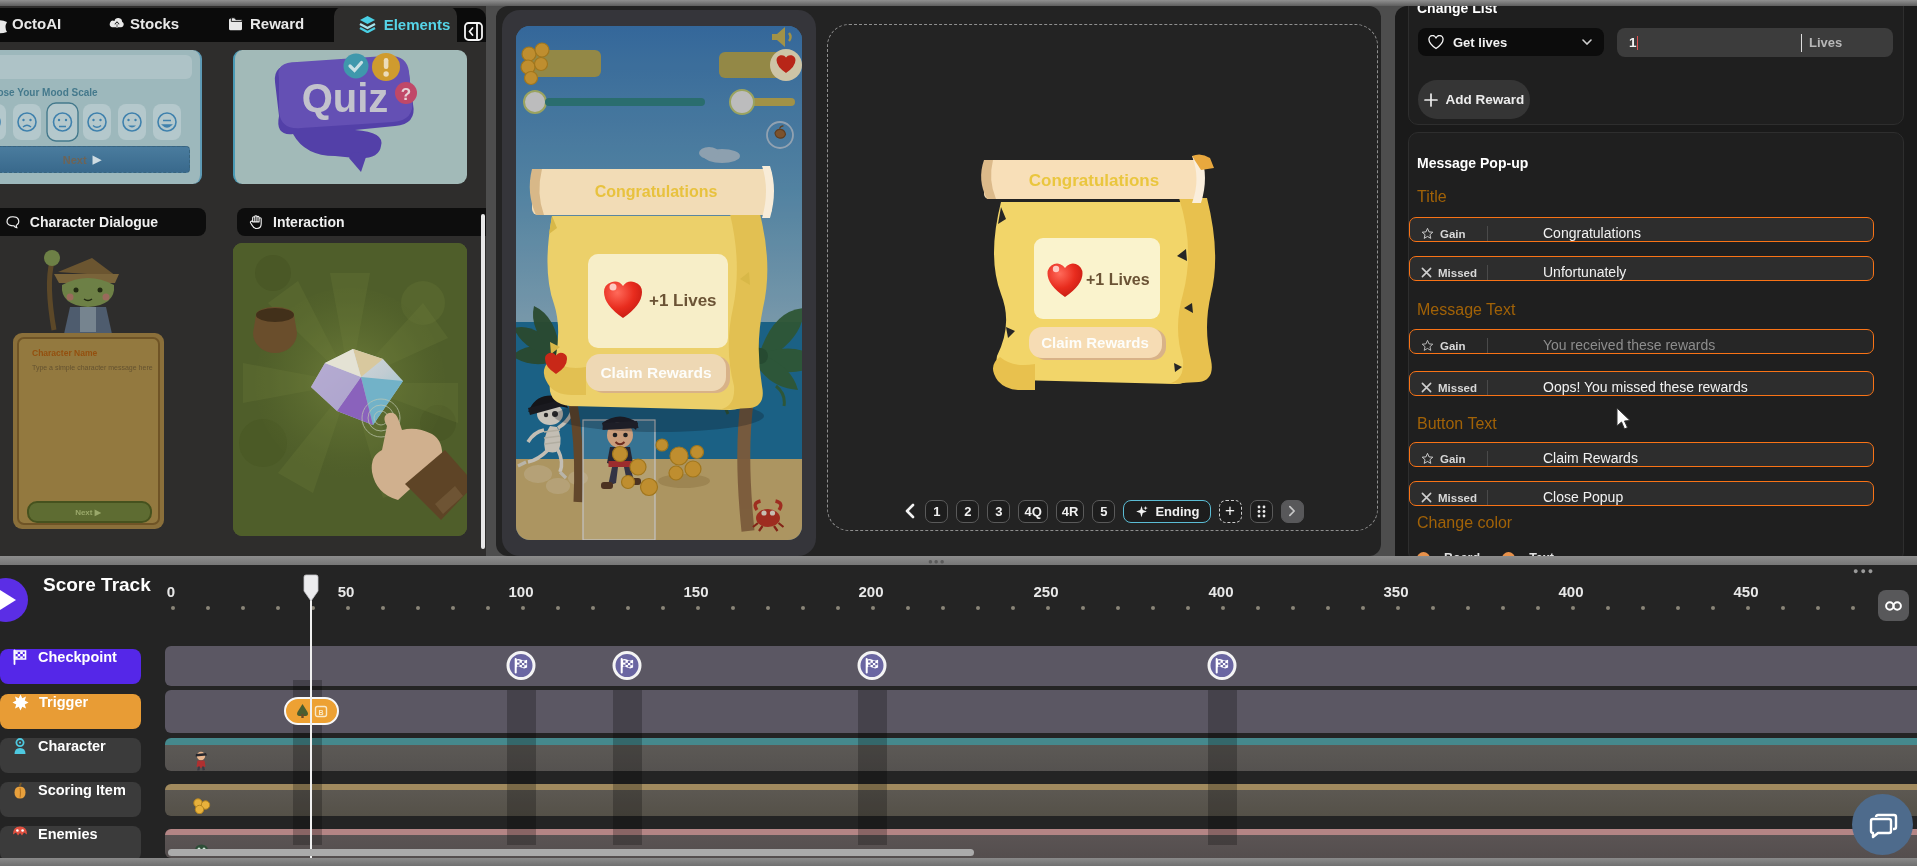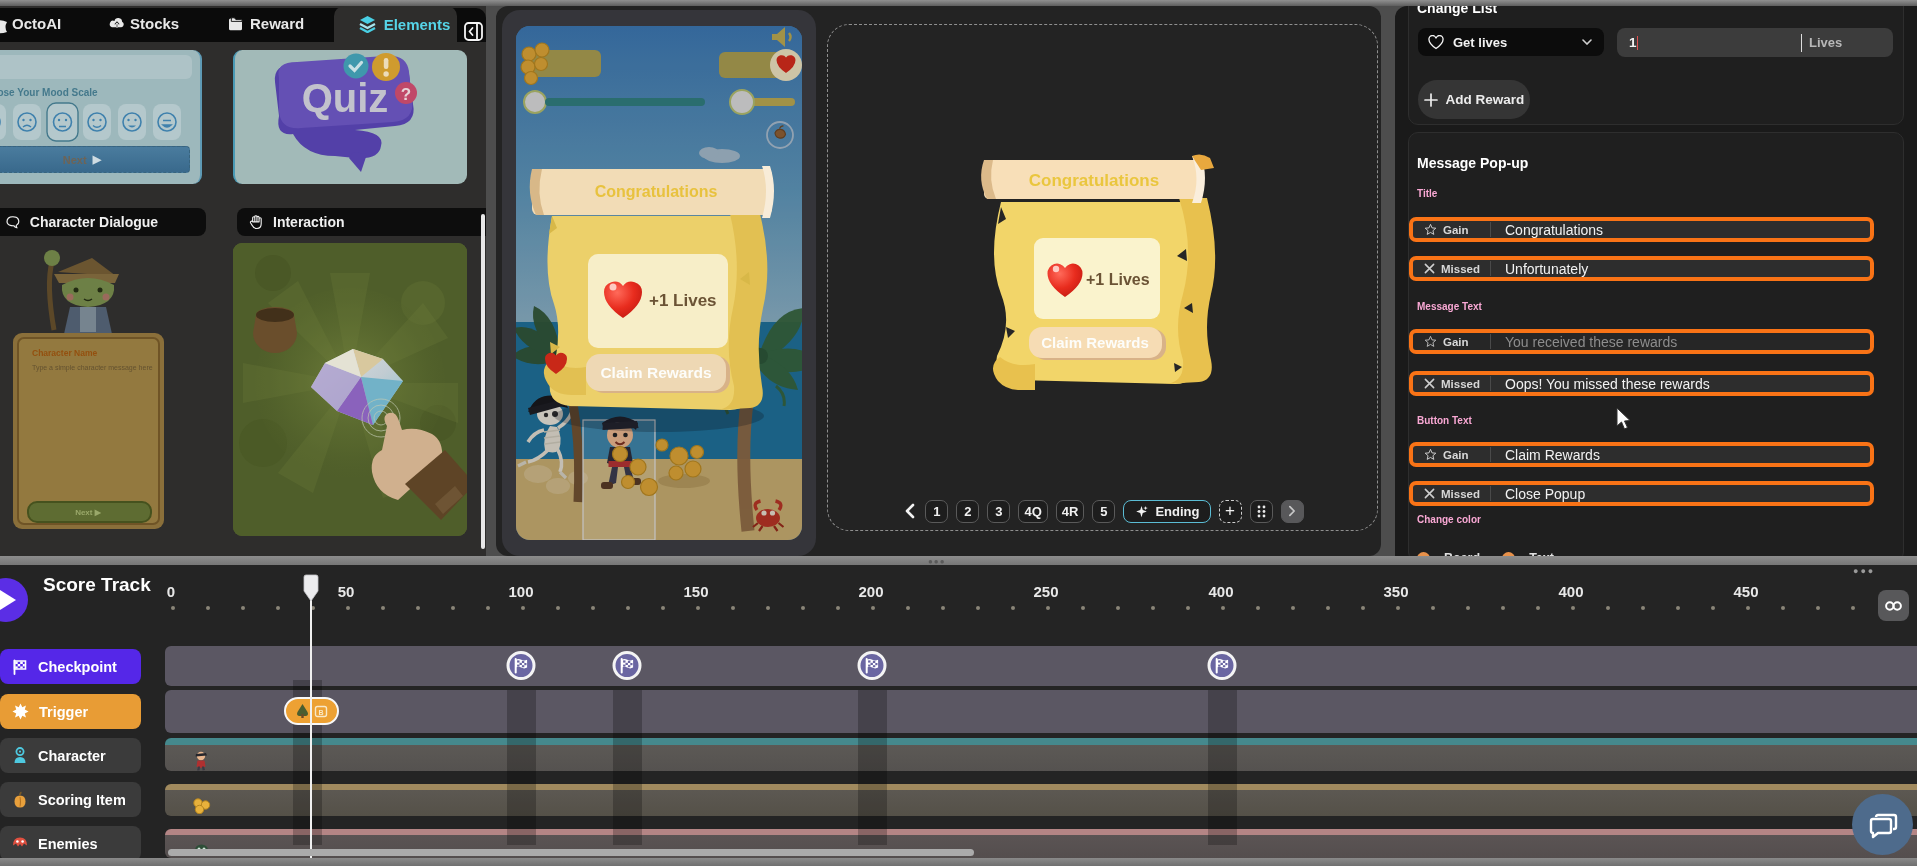--- a/index.html
+++ b/index.html
@@ -23,29 +23,29 @@
 #phone { left:6px; top:4px; width:314px; height:546px; background:#35353a; border-radius:18px; }
 #screen { left:14px; top:16px; width:286px; height:514px; border-radius:14px; overflow:hidden; background:#3d6f9e; }
 #canvas { left:331px; top:18px; width:551px; height:507px; border:1.5px dashed #8f8f8f; border-radius:22px; }
 
 #pager { position:absolute; left:0px; top:472px; width:551px; height:28px; display:flex; align-items:center; justify-content:center; gap:8px; }
 .pbtn { height:23px; min-width:23px; padding:0 5px; background:#1d1d1d; border:1px solid #5a5a5a; border-radius:7px; color:#f0f0f0; font-weight:bold; font-size:13px; display:flex; align-items:center; justify-content:center; }
 
 #rightpanel { left:1395px; top:6px; width:522px; height:550px; background:#1a1a1a; border-radius:12px 0 0 0; overflow:hidden; }
 .rsection { position:absolute; left:13px; width:496px; background:#1f1f1f; border:1px solid #2e2e2e; border-radius:10px; }
 .rheading { position:absolute; color:#fff; font-weight:bold; font-size:14px; }
-.rsub { position:absolute; color:#f9a8d4; font-weight:bold; font-size:10px; }
-.rrow { position:absolute; left:14px; width:465px; height:25px; background:#2d2d2d; border:4px solid #f97316; border-radius:7px; display:flex; align-items:center; }
+.rsub { position:absolute; color:#a16207; font-weight:normal; font-size:16px; }
+.rrow { position:absolute; left:14px; width:465px; height:25px; background:#2d2d2d; border:1px solid #f97316; border-radius:7px; display:flex; align-items:flex-end;gap:41px; }
 .rrow .tag { width:78px; display:flex; align-items:center; gap:6px; padding-left:11px; color:#d8d8d8; font-weight:bold; font-size:11.5px; border-right:1px solid #4a4a4a; height:15px; }
 .rrow .val { padding-left:14px; color:#f2f2f2; font-size:14px; }
 
 #divider { left:0; top:556px; width:1917px; height:9px; background:linear-gradient(#8d8d8d,#767676); }
 
 #timeline { left:0; top:565px; width:1917px; height:293px; background:#242424; }
-.tlabel { position:absolute; left:0; width:141px; height:35px; border-radius:8px; display:flex; align-items:center; gap:10px; padding-left:12px; color:#fff; font-weight:bold; font-size:14.5px; }
+.tlabel { position:absolute; left:0; width:141px; height:35px; border-radius:8px; display:flex; align-items:flex-start; gap:10px; padding-left:12px; color:#fff; font-weight:bold; font-size:14.5px; }
 .trow { position:absolute; left:165px; width:1752px; height:35px; background:#5b5763; }
 .ticknum { position:absolute; top:18px; color:#e8e8e8; font-weight:bold; font-size:15px; transform:translateX(-50%); }
 .tickdot { position:absolute; top:41px; width:4px; height:4px; border-radius:2px; background:#8a8578; }
 .stripe { position:absolute; top:125px; width:29px; height:155px; background:rgba(0,0,0,0.24); }
 .cpmark { position:absolute; top:86px; width:29px; height:29px; border-radius:50%; border:3.5px solid #f4f4f4; background:#6a66a2; transform:translateX(-50%); display:flex; align-items:center; justify-content:center; box-sizing:border-box; }
 </style>
 </head>
 <body>
 <div id="stage">
   <div id="topstrip" class="abs"></div>

